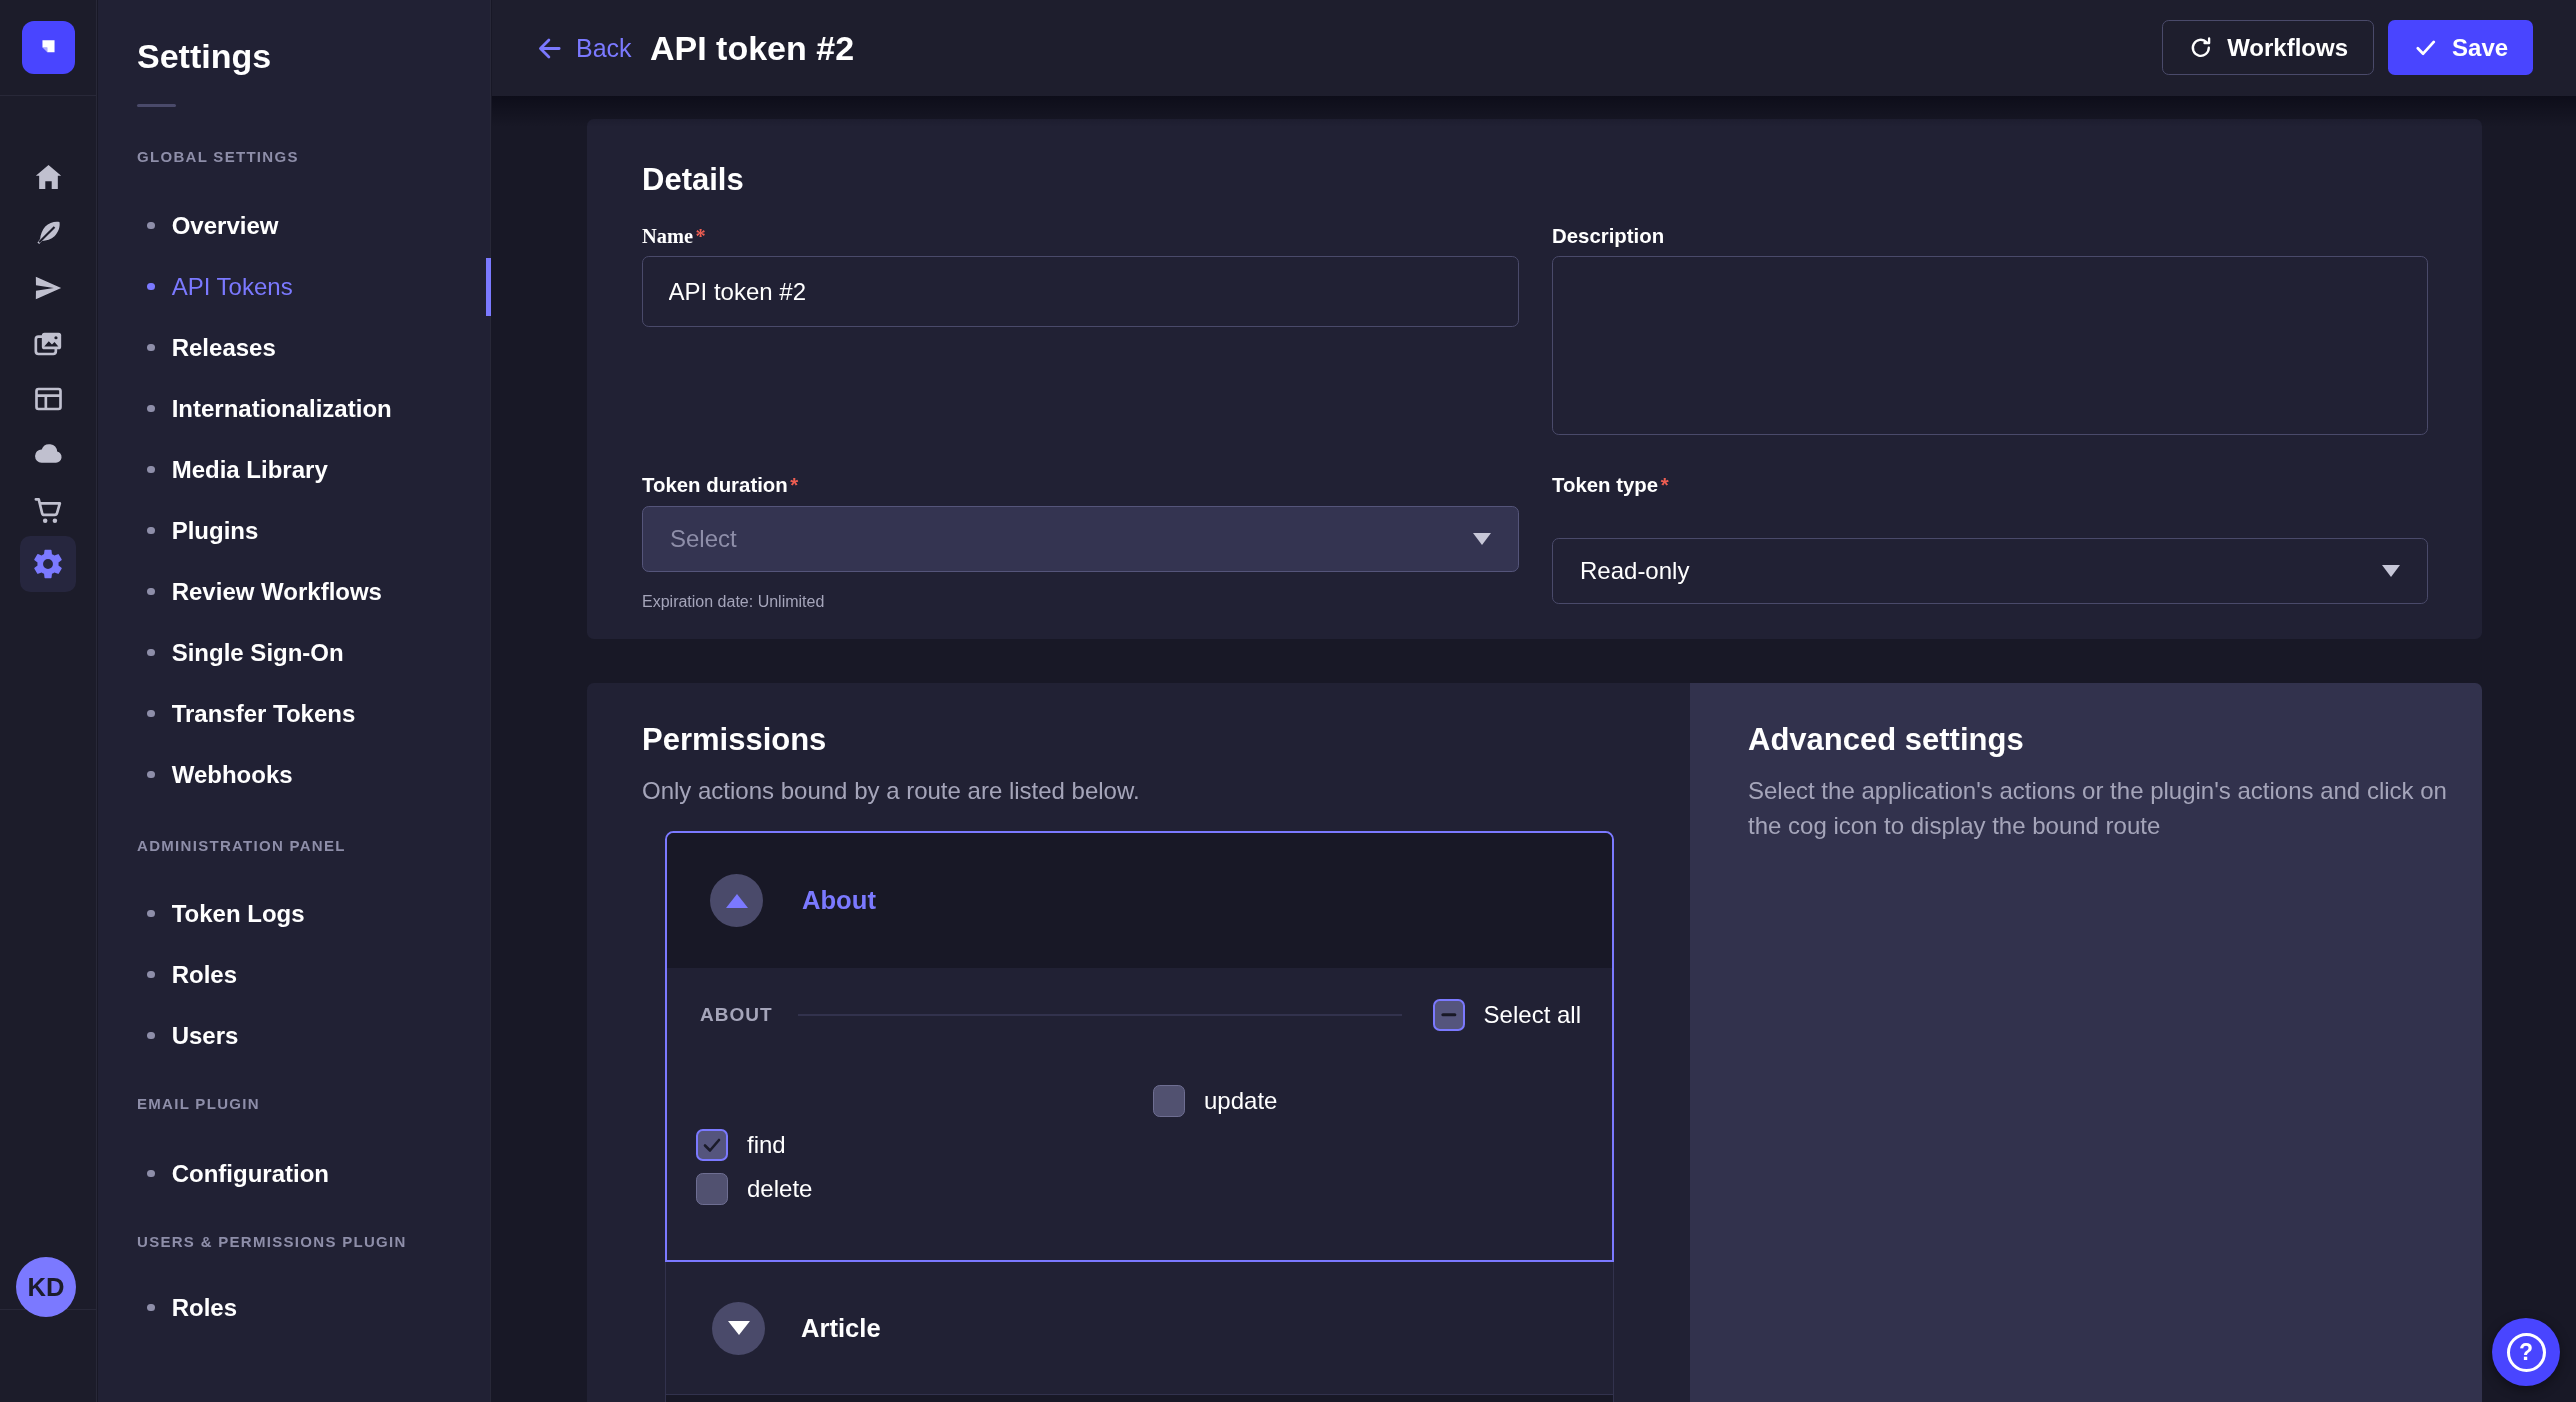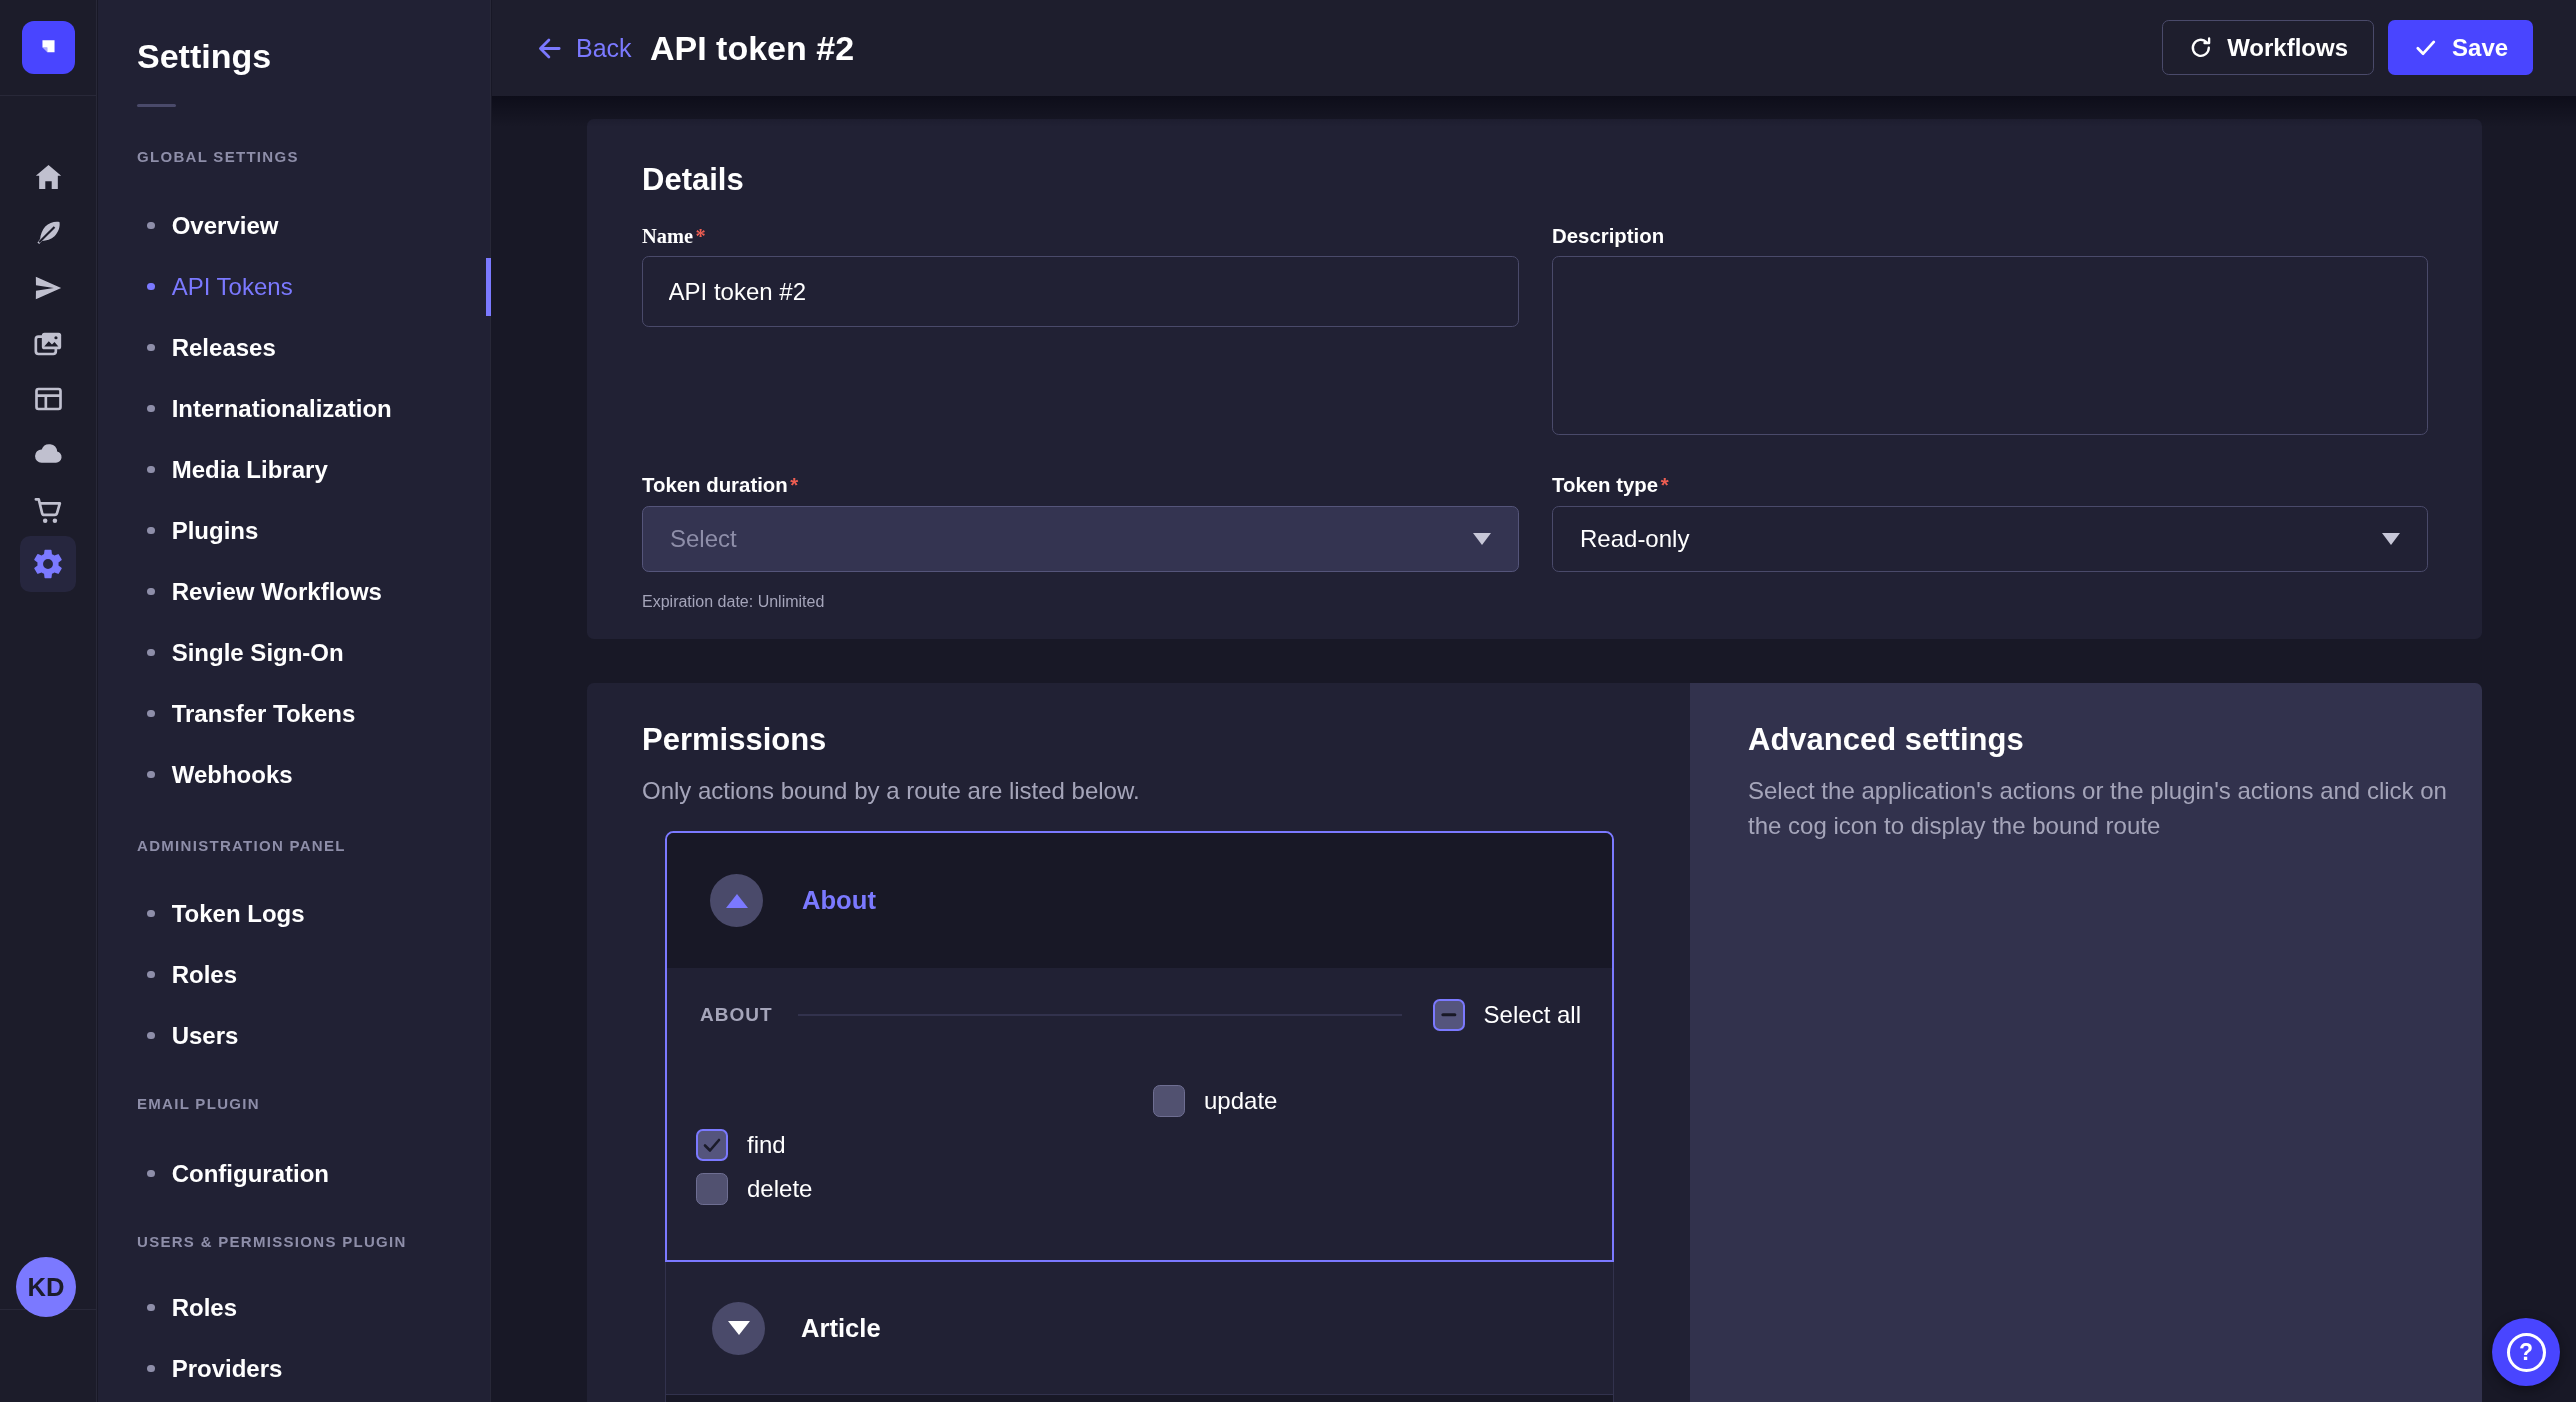--- a/index.html
+++ b/index.html
@@ -47,21 +47,21 @@
 
   
   .card-details { position:absolute; left:95px; top:23px; width:1895px; height:520px; background:#212134; border-radius:6.8px; }
   .card-h { position:absolute; left:55px; top:43px; font-size:31px; font-weight:600; color:#ffffff; }
   .f-label { position:absolute; font-size:20.4px; font-weight:600; color:#ffffff; }
   .req::after { content:"*"; color:#ee5e52; margin-left:2.6px; }
   .f-input { position:absolute; height:71px; background:transparent; border:0.9px solid #4a4a6a; border-radius:6.8px; color:#ffffff; font-size:24px; font-family:"Liberation Sans", sans-serif; padding:0 25.6px; outline:none; width:877px; }
   .f-textarea { position:absolute; left:965px; top:137px; width:876px; height:179px; background:transparent; border:0.9px solid #4a4a6a; border-radius:6.8px; resize:none; outline:none; color:#fff; font-size:24px; font-family:"Liberation Sans", sans-serif; padding:15.3px 25.6px; }
   .f-select { position:absolute; top:387px; height:66px; border-radius:6.8px; border:0.9px solid #4a4a6a; display:flex; align-items:center; padding:0 27px; cursor:pointer; }
   .sel-duration { left:55px; width:877px; background:#343451; border-color:#55557a; }
-  .sel-type { left:965px; width:876px; background:transparent; }
+  .sel-type { left:965px; width:876px; background:transparent;margin-top:32px; }
   .sel-text { font-size:24px; color:#ffffff; flex:1; }
   .sel-placeholder { color:#8e8ea9; }
   .chev { width:0; height:0; border-left:9.4px solid transparent; border-right:9.4px solid transparent; border-top:12px solid #c7c7d8; flex:none; }
   .f-hint { position:absolute; left:55px; top:474px; font-size:16px; color:#a5a5ba; }
 
   
   .perms-row { position:absolute; left:95px; top:587px; width:1895px; bottom:-8.5px; }
   .card-perms { position:absolute; left:0; top:0; width:1103px; bottom:0; background:#212134; border-radius:6.8px 0 0 0; }
   .p-title { position:absolute; left:55px; top:39px; font-size:31px; font-weight:600; color:#ffffff; }
   .p-sub { position:absolute; left:55px; top:94px; font-size:24px; color:#a5a5ba; }
@@ -237,24 +237,20 @@
           <span class="lbl">Configuration</span>
         </div>
     </div>
 
     <div class="sb-label" style="top:1233px">USERS &amp; PERMISSIONS PLUGIN</div>
     <div class="sb-items" style="top:1277px">
       <div class="sb-item">
           <span class="dot"></span>
           <span class="lbl">Roles</span>
         </div>
-      <div class="sb-item">
-          <span class="dot"></span>
-          <span class="lbl">Providers</span>
-        </div>
     </div>
   </div>
 
   <div class="main">
     <div class="mheader">
       <div class="back">
         <svg viewBox="0 0 24 24">
             <path d="M20 12H5M11.5 5 4.5 12l7 7" fill="none" stroke="#7b79ff" stroke-width="2.3" stroke-linecap="round" stroke-linejoin="round"></path>
           </svg>
         <span class="back-lbl">Back</span>

